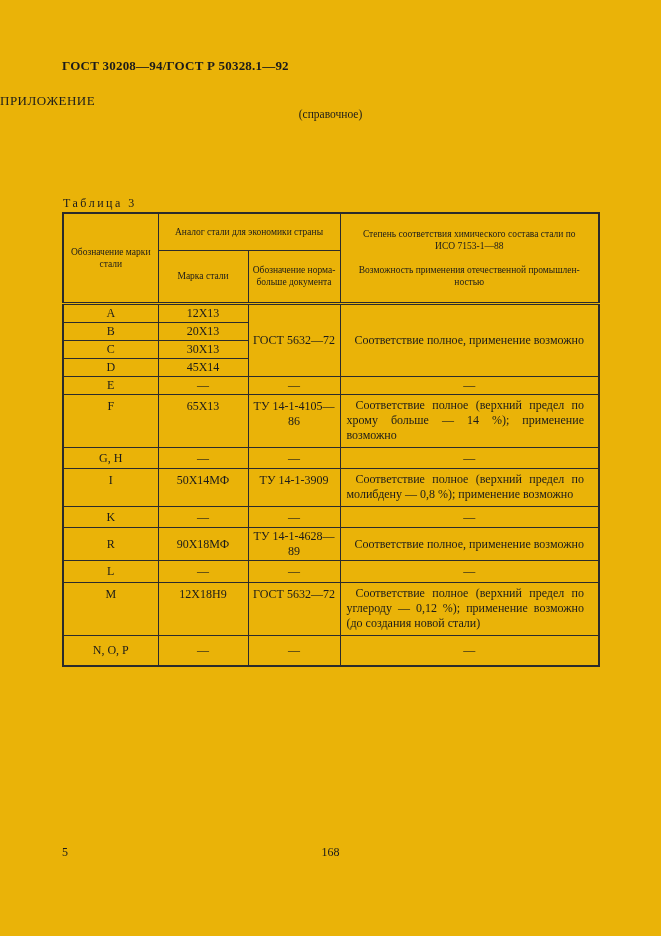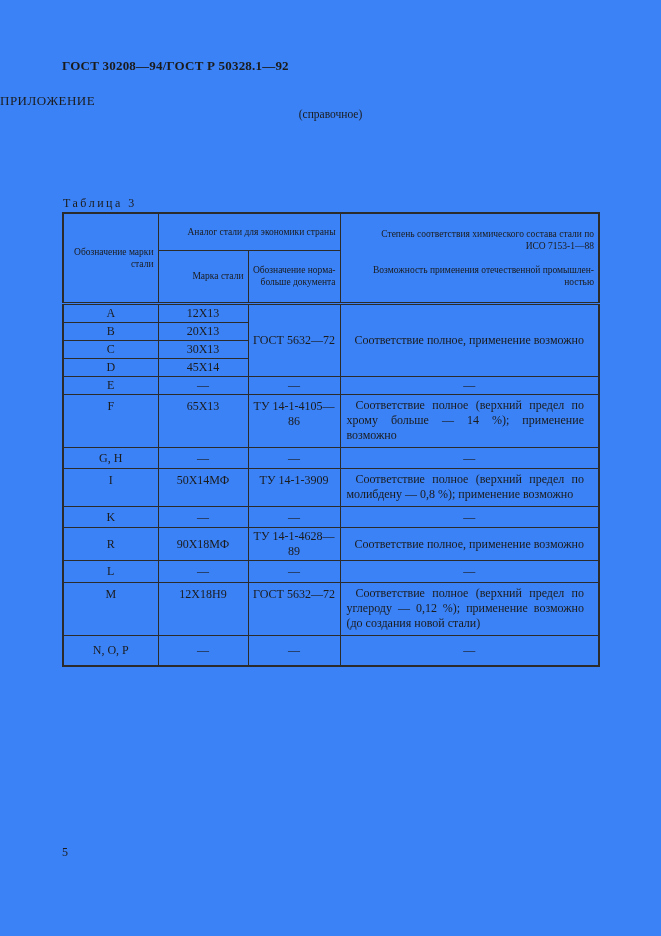--- a/index.html
+++ b/index.html
@@ -6,21 +6,21 @@
   body {
     width: 661px; height: 936px;
     background: #ffffff;
     font-family: "Liberation Serif", "DejaVu Serif", serif;
     color: #1b1b1b;
     -webkit-font-smoothing: antialiased;
   }
   .page {
     position: relative;
     width: 661px; height: 936px;
-    background: #3b82f6;
+    background: #eab308;
     overflow: hidden;
   }
   .doc-code {
     position: absolute; left: 62px; top: 58px;
     font-size: 13px; font-weight: bold; letter-spacing: 0.2px;
     white-space: nowrap;
   }
   .appendix {
     position: absolute; left: 0; top: 93px; width: 574px;
     font-size: 13px; letter-spacing: 0.5px;
@@ -50,21 +50,21 @@
   table.steel { border-width: 2px; }
   table.steel thead tr.sub th,
   table.steel thead th.tall-head {
     border-bottom: 3px double #2b2b2b;
   }
   table.steel th {
     font-weight: normal;
     font-size: 9.5px;
     line-height: 12px;
     padding: 2px 4px;
-    text-align: right;
+    text-align: center;
     vertical-align: middle;
     white-space: pre-line;
   }
   table.steel td {
     font-size: 12px;
     line-height: 15px;
     vertical-align: middle;
     padding: 1px 3px;
   }
   td.c-mark   { text-align: center; }
@@ -202,14 +202,15 @@
       <tr class="h30">
         <td class="c-mark">N, O, P</td>
         <td class="c-analog">—</td>
         <td class="c-doc">—</td>
         <td class="c-match">—</td>
       </tr>
     </tbody>
   </table>
 
   <div class="page-num-left">5</div>
+  <div class="page-num-center">168</div>
 
 </div>
 
 </body></html>

